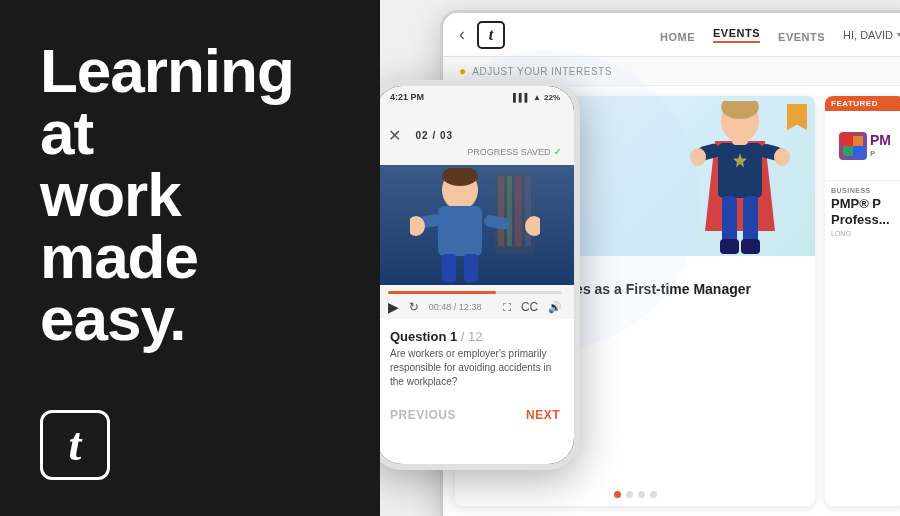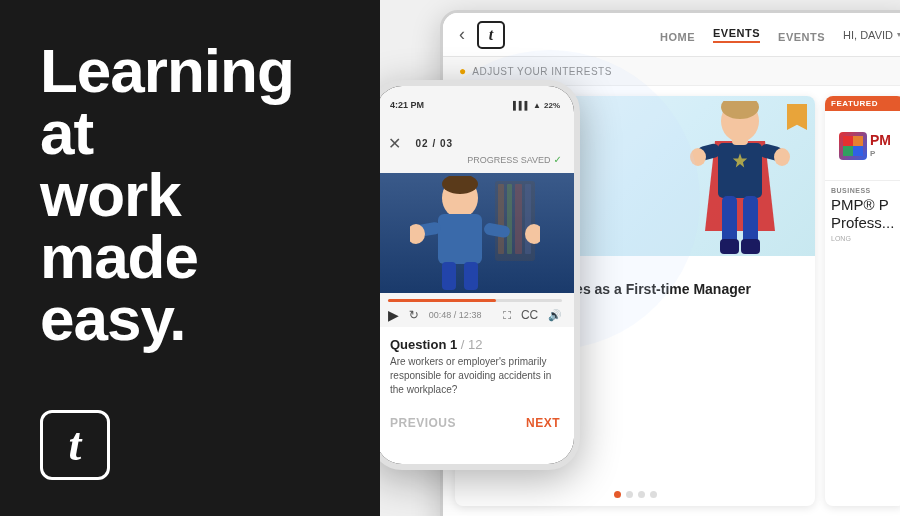--- a/index.html
+++ b/index.html
@@ -306,22 +306,22 @@
       padding: 6px;
     }
     .featured-cat {
       font-size: 7px;
       color: #888;
       font-weight: 700;
       text-transform: uppercase;
       letter-spacing: 0.5px;
     }
     .featured-title {
-      font-size: 15px;
-      font-weight: 400;
+      font-size: 13px;
+      font-weight: 700;
       color: #222;
       margin-top: 2px;
       line-height: 1.2;
     }
     .featured-duration {
       font-size: 7px;
       color: #aaa;
       margin-top: 3px;
     }
 
@@ -352,21 +352,21 @@
       flex-direction: column;
       overflow: hidden;
     }
 
     
     .phone-status {
       background: #f5f5f5;
       display: flex;
       justify-content: space-between;
       align-items: center;
-      padding: 14px 14px 4px;
+      padding: 6px 14px 4px;
       font-size: 9px;
       font-weight: 600;
       color: #333;
     }
     .status-icons {
       display: flex;
       align-items: center;
       gap: 3px;
       font-size: 8px;
     }
@@ -620,21 +620,21 @@
             <div class="pmp-logo">
               <div class="pmp-icon">
                 <svg width="20" height="20" viewBox="0 0 20 20">
                   <rect x="0" y="0" width="10" height="10" fill="#e53030"></rect>
                   <rect x="10" y="10" width="10" height="10" fill="#3060e5"></rect>
                   <rect x="10" y="0" width="10" height="10" fill="#e58030"></rect>
                   <rect x="0" y="10" width="10" height="10" fill="#30a060"></rect>
                 </svg>
               </div>
               <div class="pmp-text-area">
-                <div style="font-size:14px;font-weight:900;color:#b91c1c;">PM</div>
+                <div style="font-size:14px;font-weight:900;color:#701a75;">PM</div>
                 <div style="font-size:8px;color:#888;">P</div>
               </div>
             </div>
           </div>
           <div class="featured-card-body">
             <div class="featured-cat">BUSINESS</div>
             <div class="featured-title">PMP® P<br>Profess...</div>
             <div class="featured-duration">LONG</div>
           </div>
         </div>

